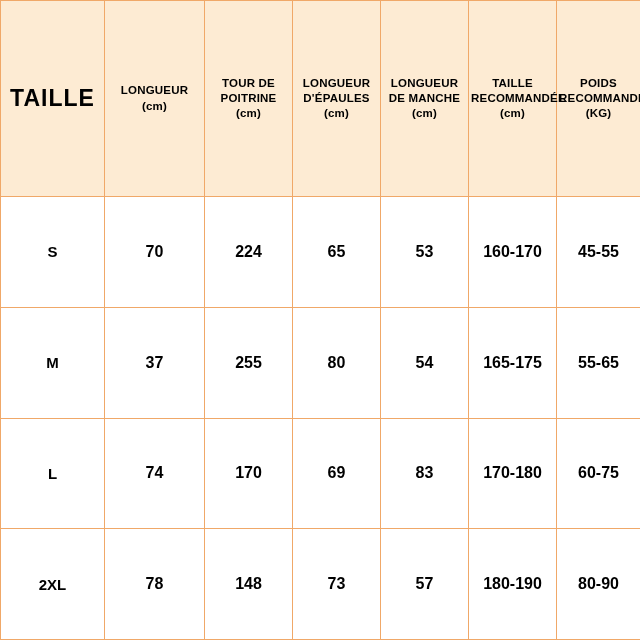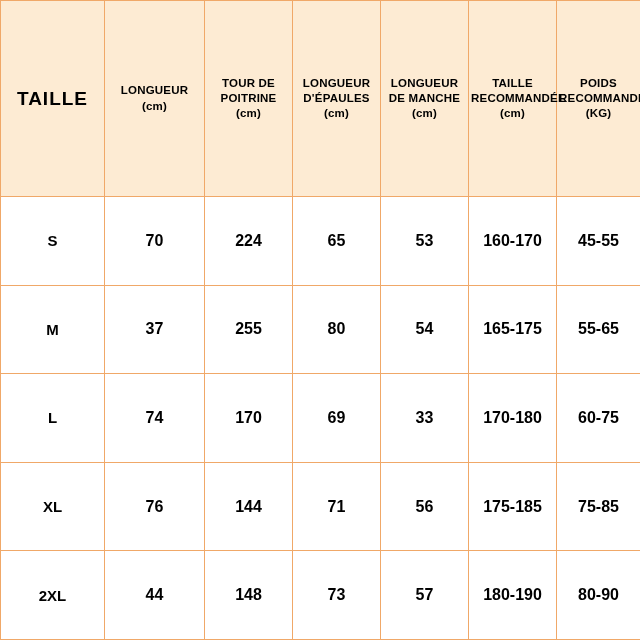--- a/index.html
+++ b/index.html
@@ -38,21 +38,21 @@
   thead tr {
     background: #fdebd3;
   }
   thead th {
     height: 196px;
     font-weight: bold;
     color: #000000;
     letter-spacing: 0.2px;
   }
   th.head-taille {
-    font-size: 19px;
+    font-size: 23px;
     letter-spacing: 1px;
   }
   th .head-label {
     display: block;
     font-size: 11.5px;
     line-height: 1.28;
     text-transform: uppercase;
   }
   th .head-unit {
     display: block;
@@ -139,36 +139,27 @@
         <td>80</td>
         <td>54</td>
         <td>165-175</td>
         <td>55-65</td>
       </tr>
       <tr>
         <td class="size-cell">L</td>
         <td>74</td>
         <td>170</td>
         <td>69</td>
-        <td>33</td>
+        <td>83</td>
         <td>170-180</td>
         <td>60-75</td>
       </tr>
       <tr>
-        <td class="size-cell">XL</td>
-        <td>76</td>
-        <td>144</td>
-        <td>71</td>
-        <td>56</td>
-        <td>175-185</td>
-        <td>75-85</td>
-      </tr>
-      <tr>
         <td class="size-cell">2XL</td>
-        <td>44</td>
+        <td>78</td>
         <td>148</td>
         <td>73</td>
         <td>57</td>
         <td>180-190</td>
         <td>80-90</td>
       </tr>
     </tbody>
   </table>
 </div>
 

